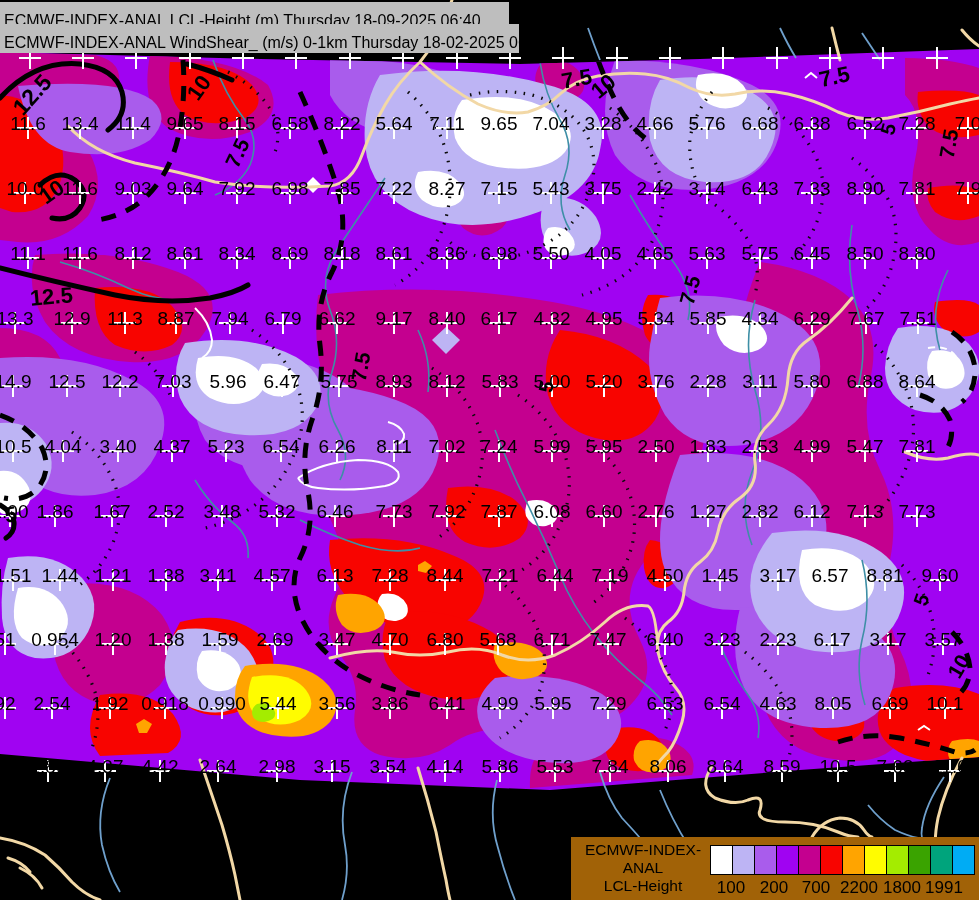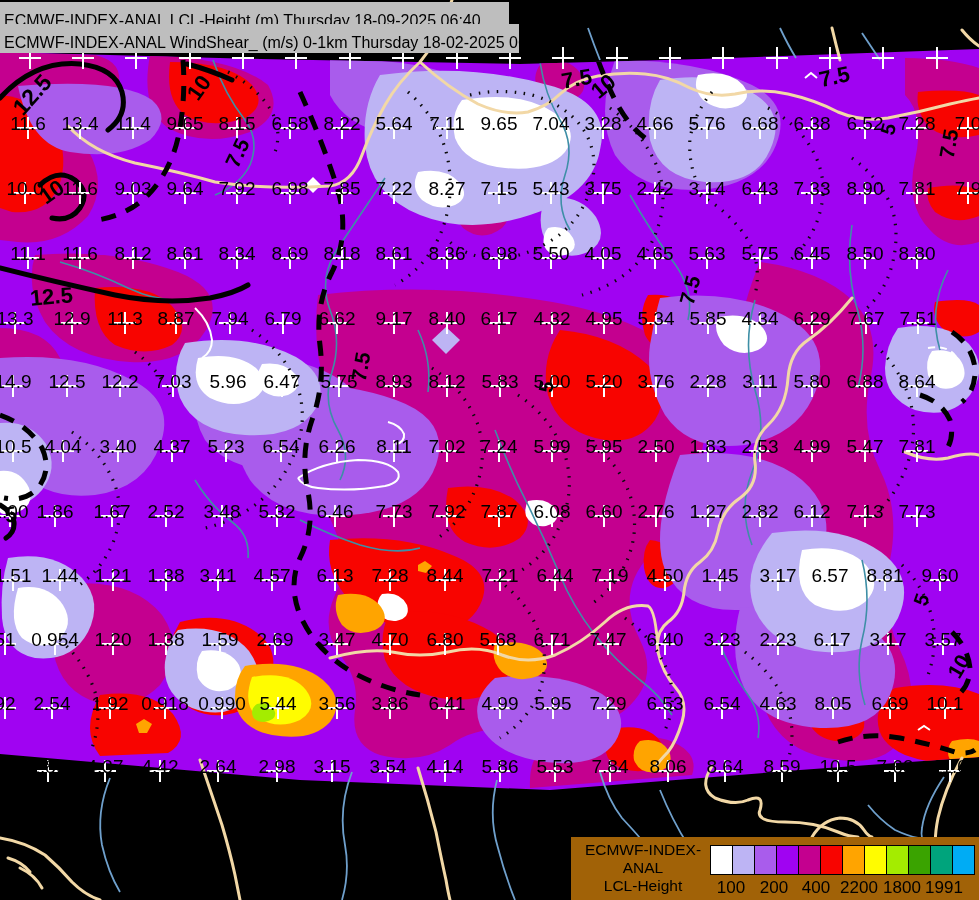--- a/index.html
+++ b/index.html
@@ -692,20 +692,20 @@
         <div class="swatch" style="background: rgb(255, 164, 0);"></div>
         <div class="swatch" style="background: rgb(255, 252, 0);"></div>
         <div class="swatch" style="background: rgb(164, 236, 0);"></div>
         <div class="swatch" style="background: rgb(58, 163, 0);"></div>
         <div class="swatch" style="background: rgb(0, 164, 124);"></div>
         <div class="swatch" style="background: rgb(0, 172, 244);"></div>
       </div>
   <div id="legend-ticks">
         <span style="left: 160px;">100</span>
         <span style="left: 203px;">200</span>
-        <span style="left: 245px;">400</span>
+        <span style="left: 245px;">700</span>
         <span style="left: 288px;">2200</span>
         <span style="left: 331px;">1800</span>
         <span style="left: 373px;">1991</span>
       </div>
 </div>
 
 </div>
 
 </body></html>

